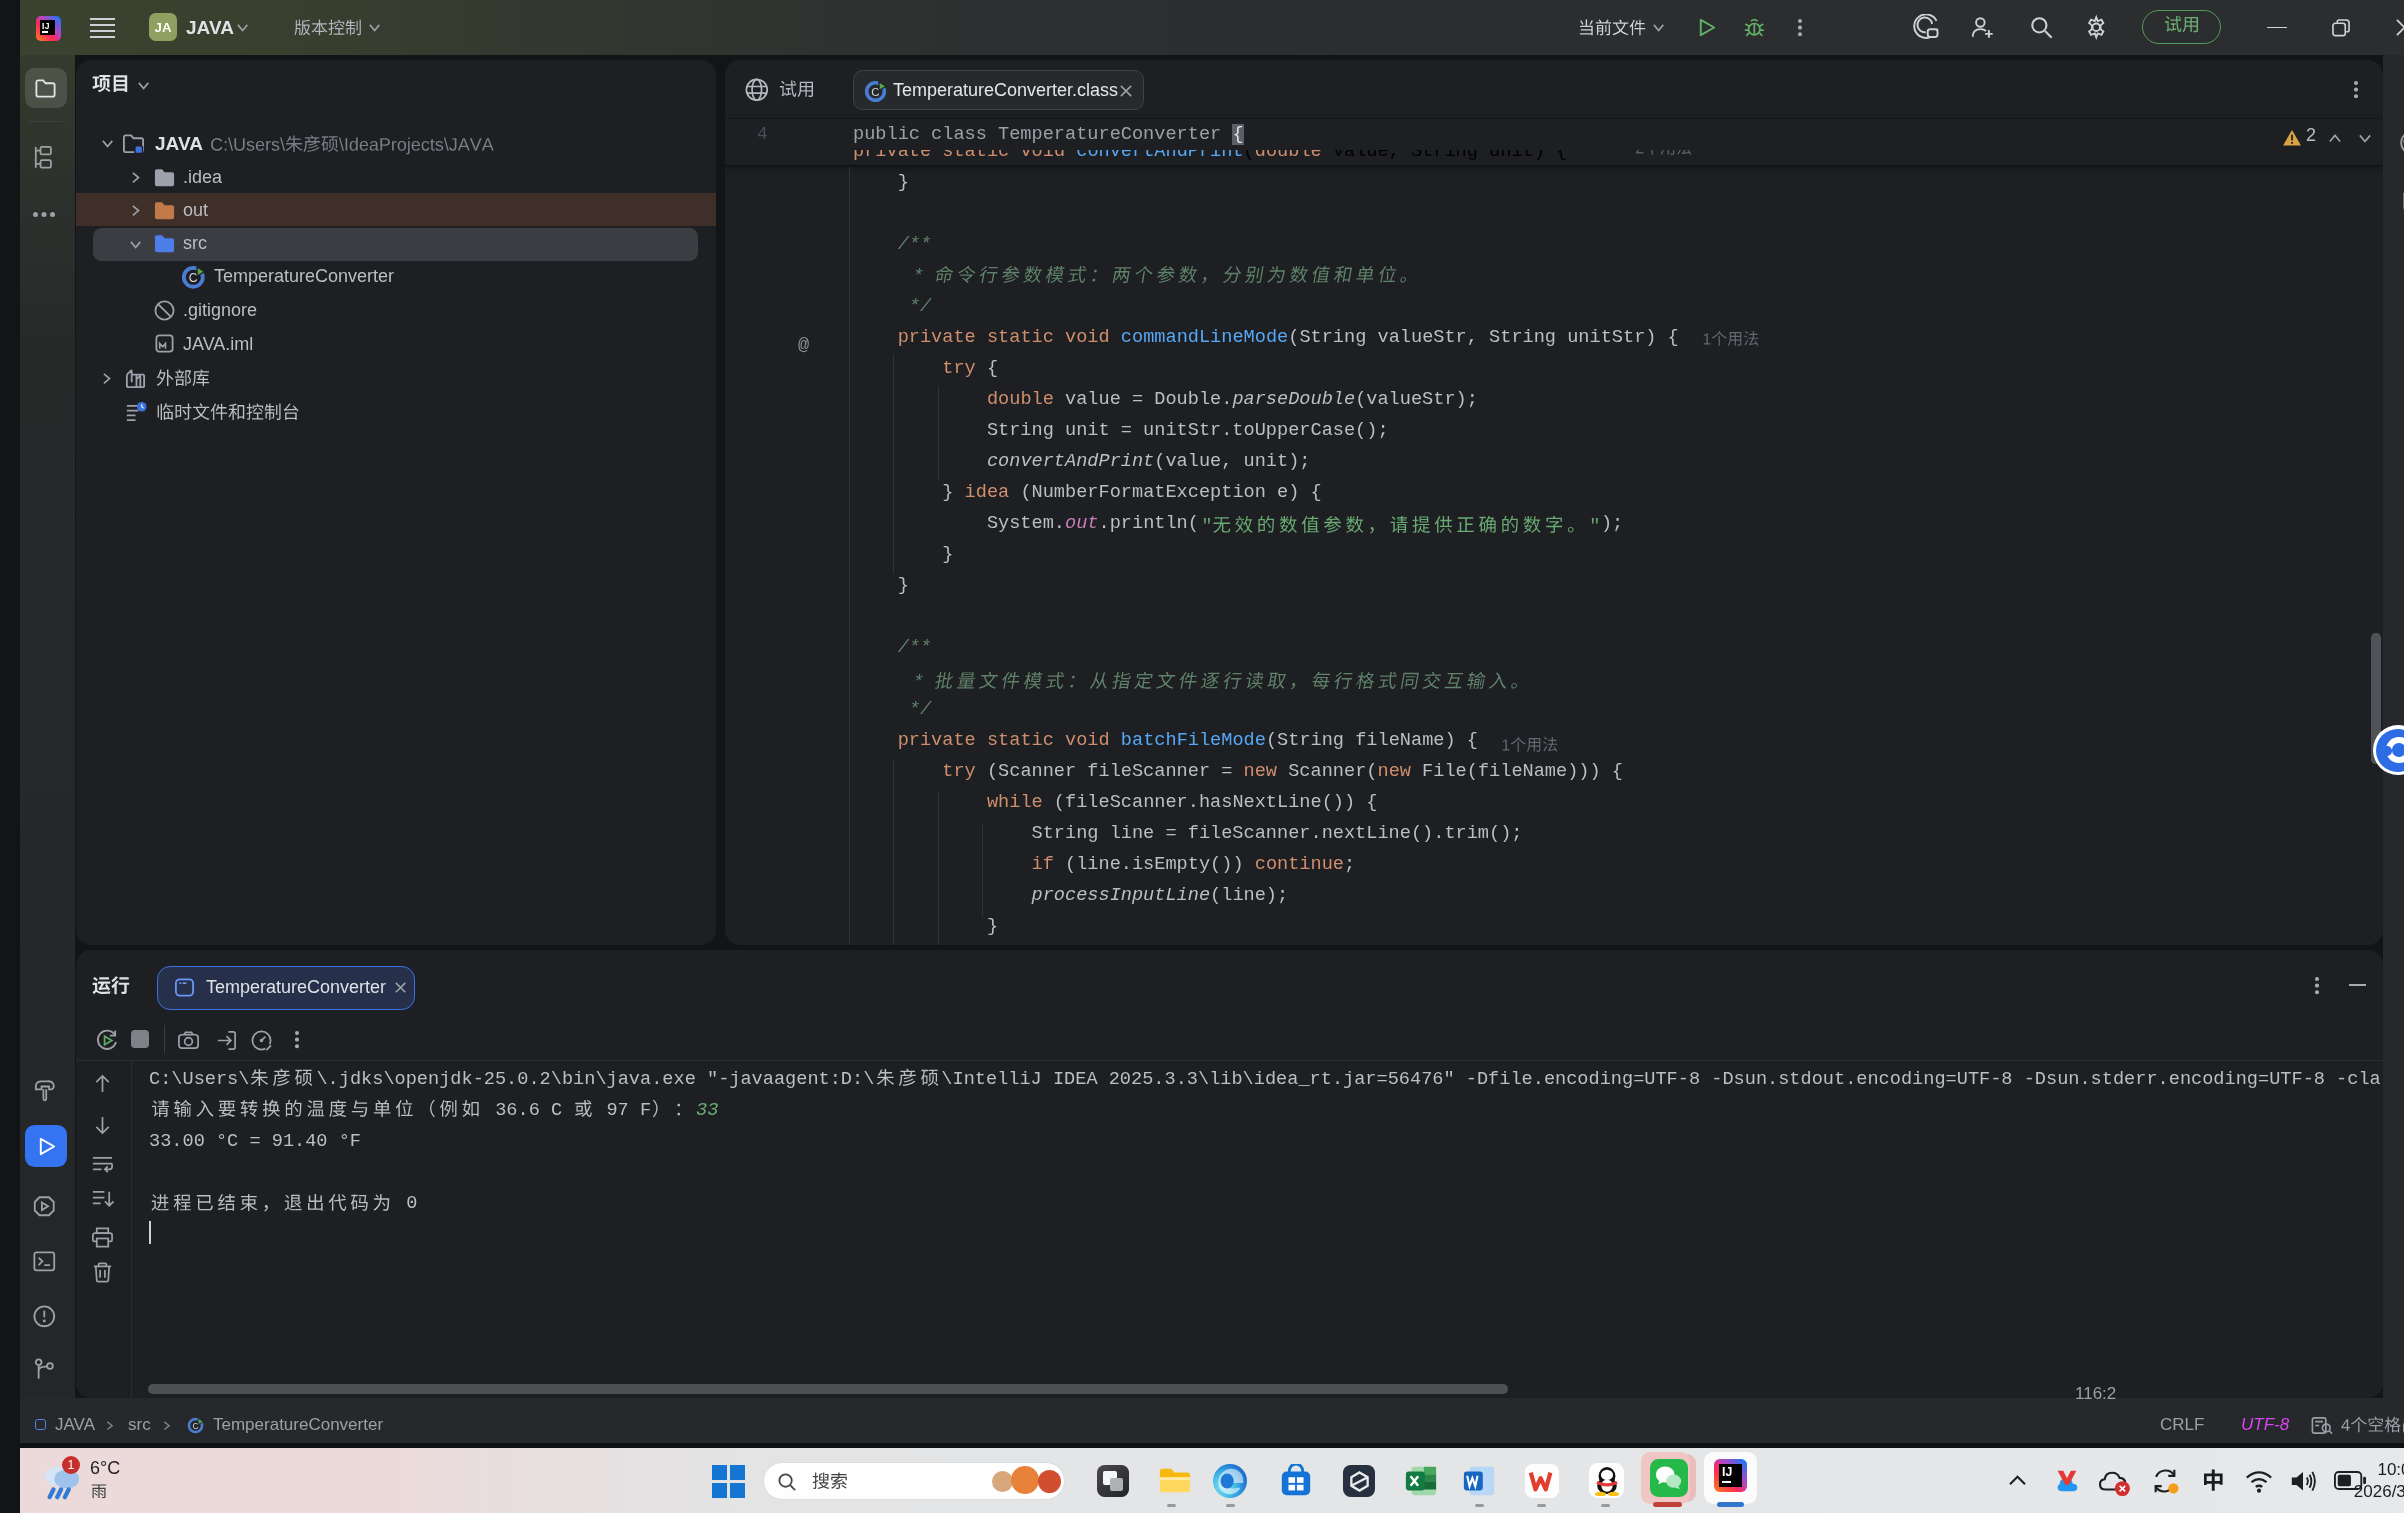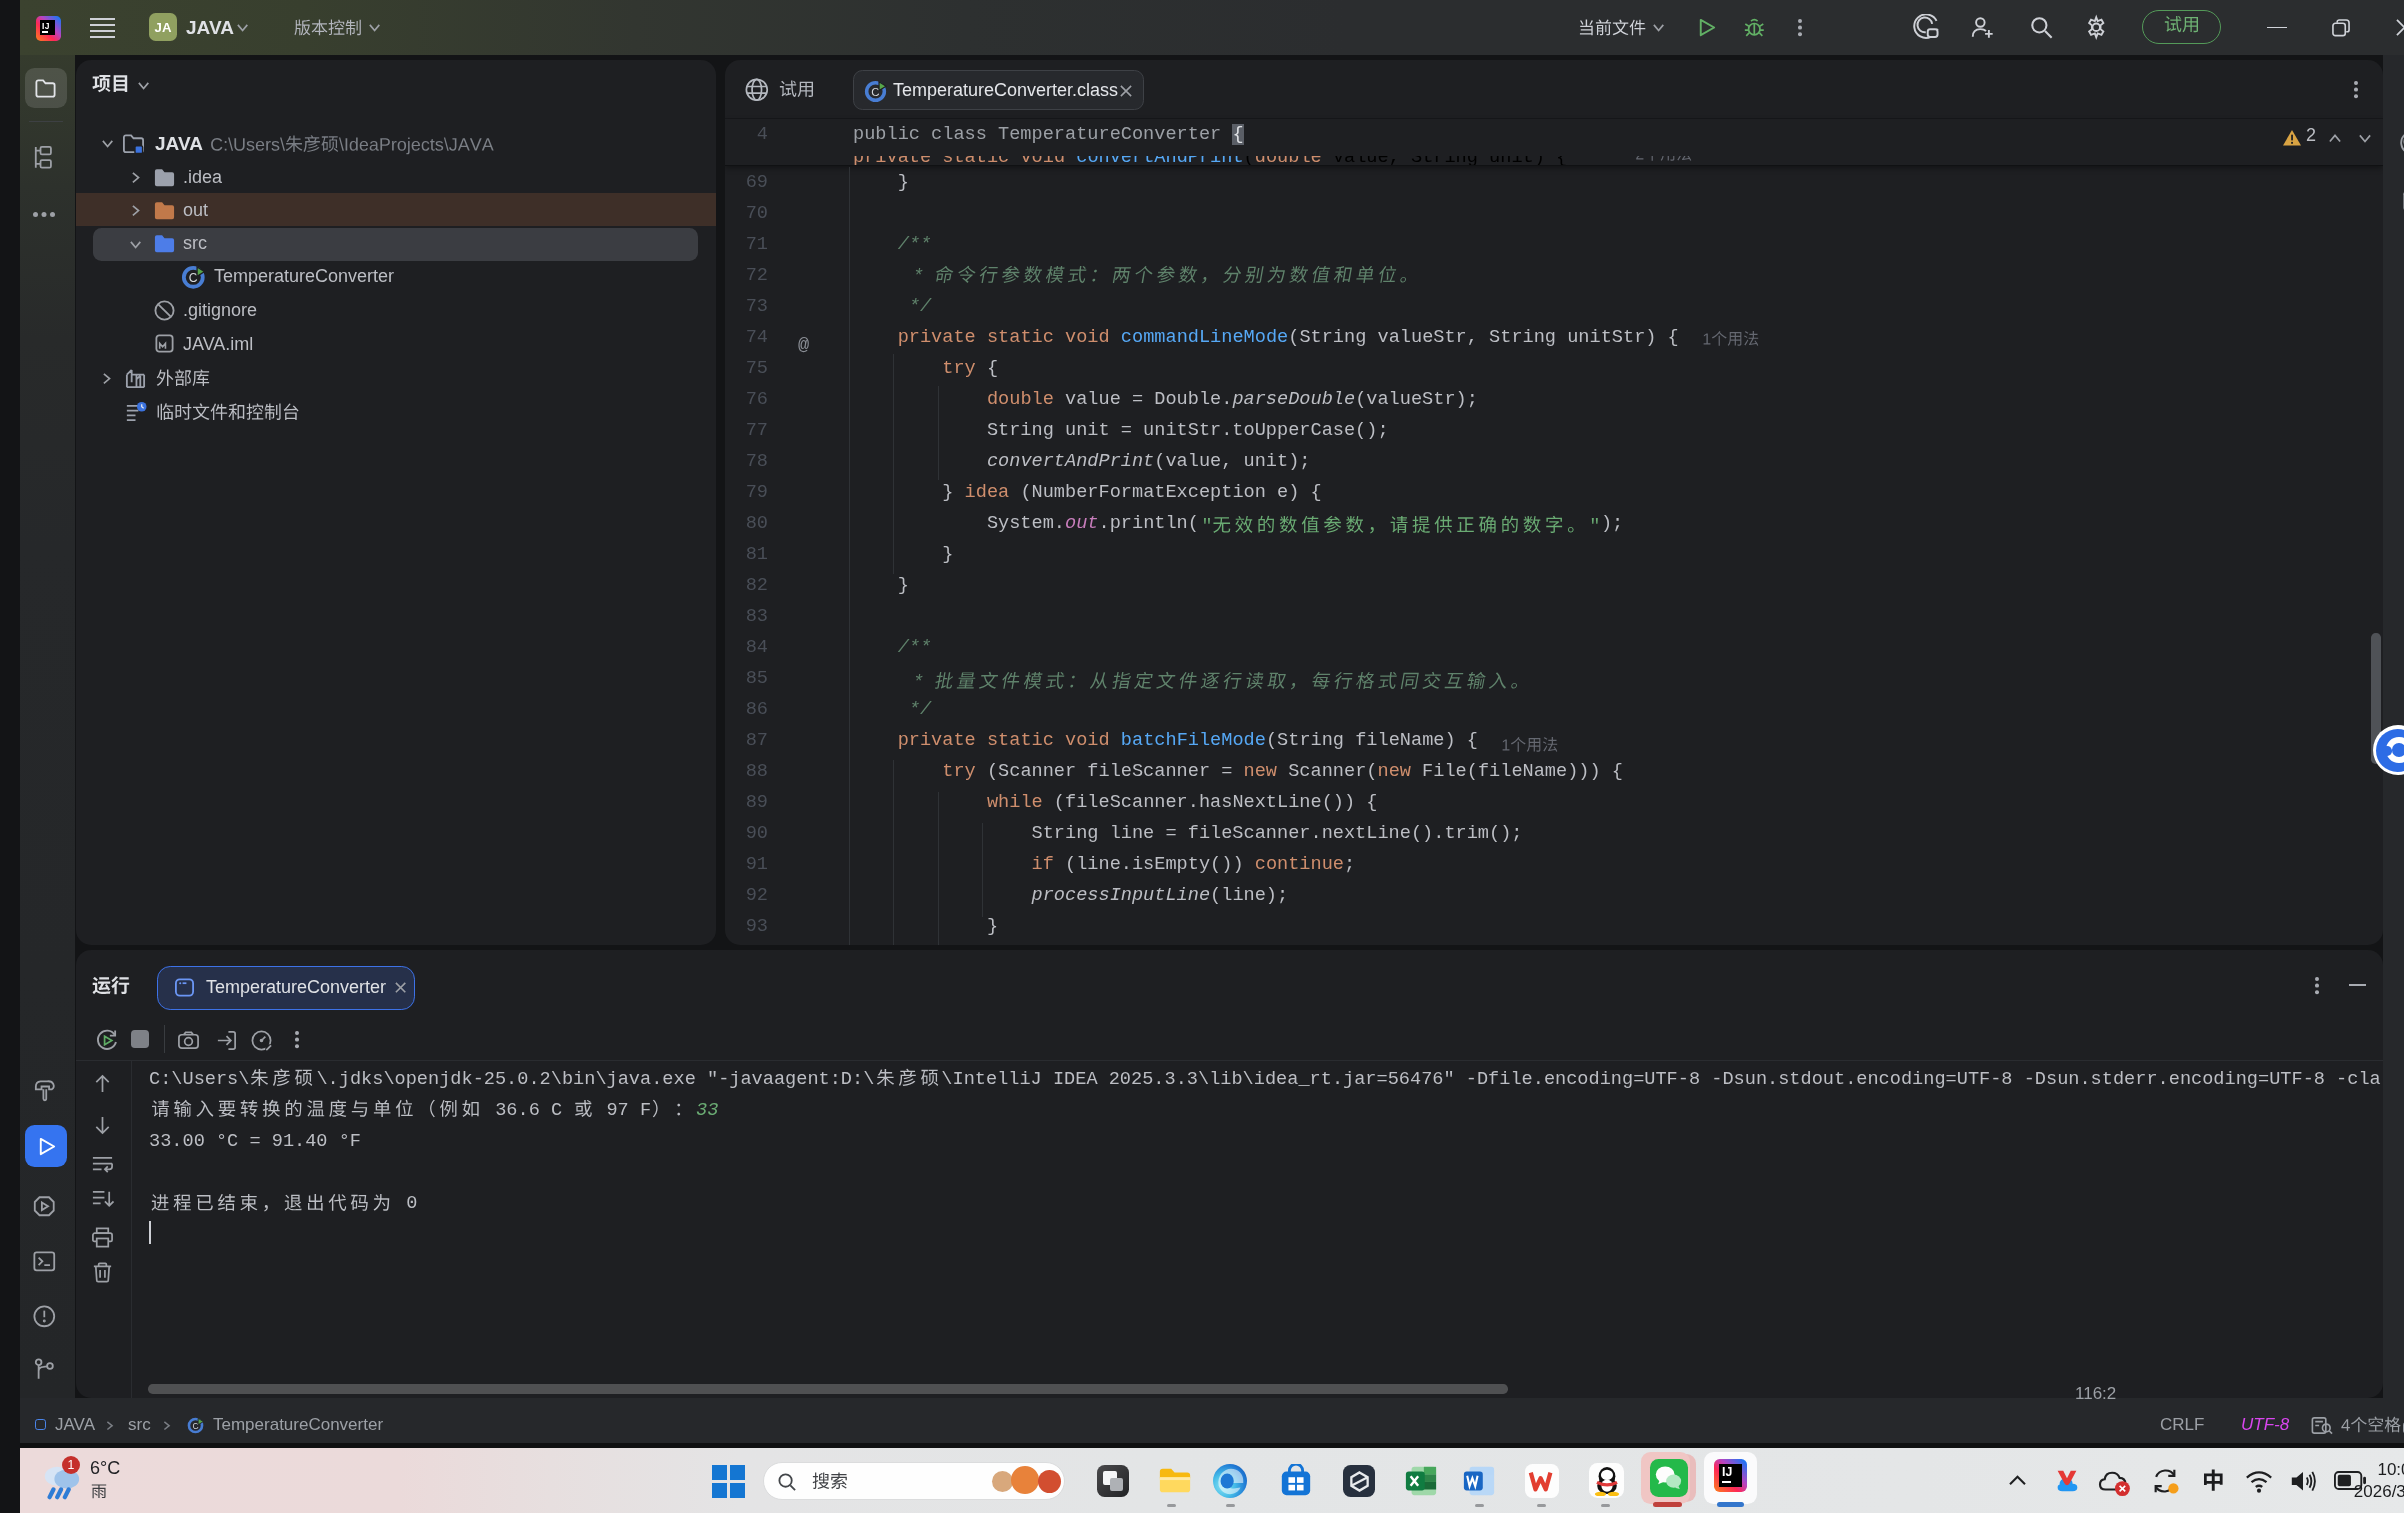--- a/index.html
+++ b/index.html
@@ -282,21 +282,21 @@
       </svg>
   <div style="position:absolute;left:168px;top:20px;font-size:18px;color:#E4E6EA;">TemperatureConverter.class</div>
   <svg style="position:absolute;left:394px;top:24px" width="14" height="14" viewBox="0 0 15 15">
         <path d="M2 2 L13 13 M13 2 L2 13" stroke="#9DA0A6" stroke-width="1.7"></path>
       </svg>
   <div style="position:absolute;left:0;top:58px;width:1658px;height:0.9px;background:#17181B;"></div>
 
   <div style="position:absolute;left:0;top:59px;width:1658px;height:46px;background:#1E1F22;box-shadow:0 2.8px 5.7px rgba(0,0,0,0.4);"></div>
   <div class="mono" style="position:absolute;left:0;top:59px;width:43px;text-align:right;color:#494E57;">4</div>
   <div class="mono" style="position:absolute;left:128px;top:59px;color:#9CA0A6;">public class TemperatureConverter <span style="background:#5A5E66;color:#DFE1E5;">{</span></div>
-  <div style="position:absolute;left:0;top:96px;width:1658px;height:15px;overflow:hidden;">
+  <div style="position:absolute;left:0;top:90px;width:1658px;height:15px;overflow:hidden;">
     <div class="mono" style="position:absolute;left:128px;top:-13.7px;"><span class="k">private</span> <span class="k">static</span> <span class="k">void</span> <span class="md">convertAndPrint</span>(<span class="k">double</span> value, String unit) {</div>
         <svg style="position:absolute;left:909px;top:-16.6px" width="60" height="31" viewBox="0 0 63 33">
           <path transform="translate(1,21.73)" d="M0.9 0V-1.1Q1.3 -2 1.9 -2.8Q2.5 -3.5 3.2 -4.1Q3.8 -4.7 4.5 -5.2Q5.2 -5.7 5.7 -6.3Q6.2 -6.8 6.6 -7.3Q6.9 -7.9 6.9 -8.6Q6.9 -9.6 6.3 -10.1Q5.8 -10.6 4.7 -10.6Q3.8 -10.6 3.2 -10.1Q2.6 -9.6 2.4 -8.7L0.9 -8.8Q1.1 -10.2 2.1 -11Q3.1 -11.9 4.7 -11.9Q6.5 -11.9 7.5 -11Q8.4 -10.2 8.4 -8.7Q8.4 -8 8.1 -7.3Q7.8 -6.6 7.2 -6Q6.6 -5.3 4.8 -3.9Q3.9 -3.1 3.3 -2.5Q2.7 -1.9 2.5 -1.3H8.6V0ZM17.3 -9.3V1.3H18.6V-9.3ZM18.1 -14.3C16.4 -11.5 13.3 -9 10 -7.6C10.4 -7.3 10.8 -6.8 11 -6.4C13.6 -7.7 16.1 -9.7 18 -12C20.2 -9.4 22.5 -7.7 25 -6.4C25.2 -6.8 25.6 -7.3 25.9 -7.5C23.3 -8.8 20.9 -10.4 18.7 -13L19.2 -13.8ZM29.1 -13.1V-6.9C29.1 -4.5 28.9 -1.5 27 0.6C27.3 0.8 27.8 1.2 28 1.4C29.3 0 29.9 -2 30.1 -3.9H34.4V1.2H35.7V-3.9H40.3V-0.4C40.3 -0.1 40.2 0 39.8 0.1C39.5 0.1 38.3 0.1 37.1 0C37.3 0.4 37.5 0.9 37.6 1.3C39.2 1.3 40.2 1.3 40.8 1.1C41.3 0.9 41.5 0.5 41.5 -0.4V-13.1ZM30.3 -11.9H34.4V-9.1H30.3ZM40.3 -11.9V-9.1H35.7V-11.9ZM30.3 -7.9H34.4V-5.1H30.2C30.3 -5.7 30.3 -6.3 30.3 -6.9ZM40.3 -7.9V-5.1H35.7V-7.9ZM45.1 -13.2C46.2 -12.7 47.6 -11.8 48.3 -11.3L49 -12.3C48.3 -12.9 46.9 -13.7 45.8 -14.1ZM44.2 -8.6C45.3 -8.1 46.6 -7.3 47.3 -6.7L48 -7.8C47.3 -8.3 45.9 -9.1 44.9 -9.5ZM44.7 0.3 45.8 1.1C46.8 -0.4 48 -2.6 48.9 -4.4L48 -5.2C47 -3.3 45.6 -1 44.7 0.3ZM50 0.8C50.5 0.6 51.2 0.4 57.5 -0.4C57.9 0.3 58.2 0.9 58.3 1.3L59.5 0.8C58.9 -0.6 57.6 -2.6 56.4 -4.1L55.4 -3.6C55.9 -2.9 56.5 -2.2 56.9 -1.4L51.5 -0.8C52.6 -2.2 53.7 -4 54.6 -5.9H59.4V-7.1H54.9V-10.1H58.7V-11.4H54.9V-14.3H53.6V-11.4H50V-10.1H53.6V-7.1H49.2V-5.9H53C52.2 -3.9 51 -2.1 50.7 -1.6C50.2 -1 49.9 -0.6 49.6 -0.5C49.7 -0.2 49.9 0.5 50 0.8Z" fill="#656871"></path>
         </svg>
   </div>
   <div style="position:absolute;left:0;top:105px;width:1658px;height:0.9px;background:#101113;"></div>
   <div style="position:absolute;left:1629px;top:21px;width:3.8px;height:3.8px;border-radius:1.9px;background:#A8ABB2;box-shadow:0 6.6px #A8ABB2,0 13.2px #A8ABB2;"></div>
 
   <svg style="position:absolute;left:1557px;top:69px" width="20" height="18" viewBox="0 0 21 19">
         <path d="M10.5 1 L20 17.5 H1 Z" fill="#D9A343"></path>
@@ -311,45 +311,20 @@
         <path d="M2 2.5 L7.5 9 L13 2.5" stroke="#9DA0A6" stroke-width="1.8" fill="none"></path>
       </svg>
 
   <div class="gd" style="left:124px;top:107px;height:778px;"></div>
   <div class="gd" style="left:168px;top:294px;height:220px;"></div>
   <div class="gd" style="left:168px;top:700px;height:185px;"></div>
   <div class="gd" style="left:213px;top:326px;height:94px;"></div>
   <div class="gd" style="left:213px;top:732px;height:153px;"></div>
   <div class="gd" style="left:257px;top:763px;height:94px;"></div>
 
-  <div class="mono" style="position:absolute;left:0;top:107px;width:43px;text-align:right;color:#494E57;">69
-70
-71
-72
-73
-74
-75
-76
-77
-78
-79
-80
-81
-82
-83
-84
-85
-86
-87
-88
-89
-90
-91
-92
-93</div>
   <div class="mono" style="position:absolute;left:73px;top:270px;color:#8A8E95;line-height:31px;">@</div>
 
   <div class="mono" style="position:absolute;left:128px;top:107px;color:#BCBEC4;">    }
 
     <span class="cm">/**</span>
 
 <span class="cm">     */</span>
     <span class="k">private</span> <span class="k">static</span> <span class="k">void</span> <span class="md">commandLineMode</span>(String valueStr, String unitStr) {
         <span class="k">try</span> {
             <span class="k">double</span> value = Double.<span class="it">parseDouble</span>(valueStr);

